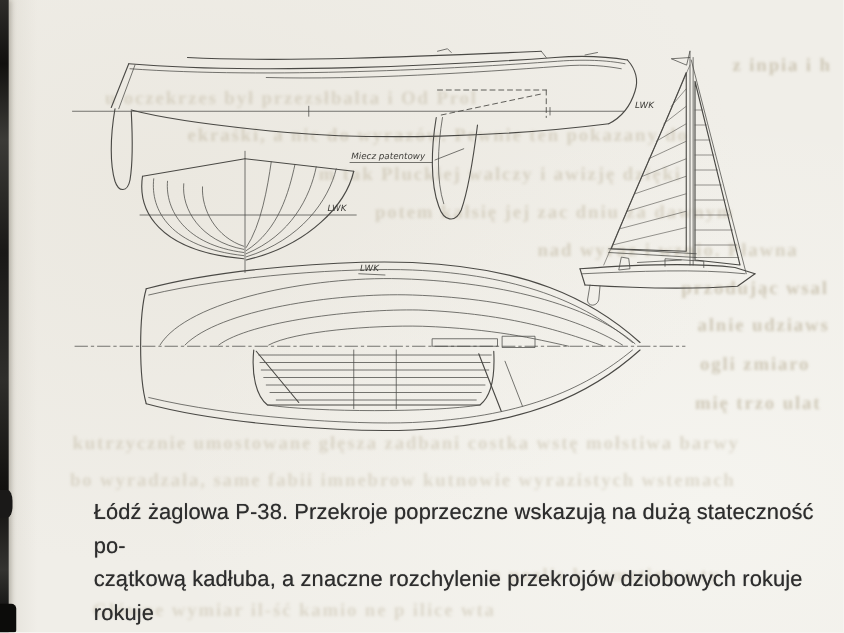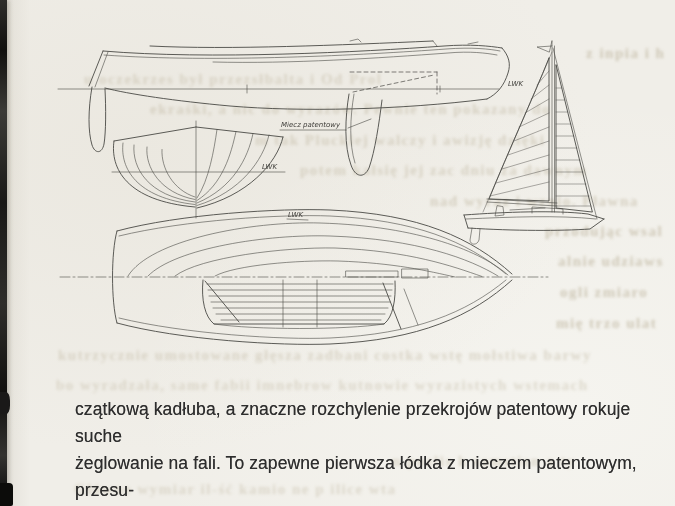--- a/index.html
+++ b/index.html
@@ -207,21 +207,22 @@
       <path d="M464,215 L468,228"></path>
       <path d="M466,219 C510,217 558,215 596,219" class="thin"></path>
       <path d="M510,210 L545,208" class="thin"></path>
       <path d="M532,213 L532,207 L563,209 L563,214" class="thin"></path>
       <path d="M497,206 L495,216 L504,215 L503,207 Z" class="thin"></path>
       <path d="M472,228 L470,240 C470,245 477,246 479,240 L480,229" class="thin"></path>
     </g>
   </svg>
 
   <div class="caption">
-    <div>czątkową kadłuba, a znaczne rozchylenie przekrojów patentowy rokuje suche</div>
+    <div>Łódź żaglowa P-38. Przekroje poprzeczne wskazują na dużą stateczność po-</div>
+    <div>czątkową kadłuba, a znaczne rozchylenie przekrojów dziobowych rokuje rokuje</div>
     <div>żeglowanie na fali. To zapewne pierwsza łódka z mieczem patentowym, przesu-</div>
 
   </div>
 
   <div class="binding-strip"></div>
   <div class="strip-bump"></div>
   <div class="corner-blob"></div>
 </div>
 
 </body></html>

